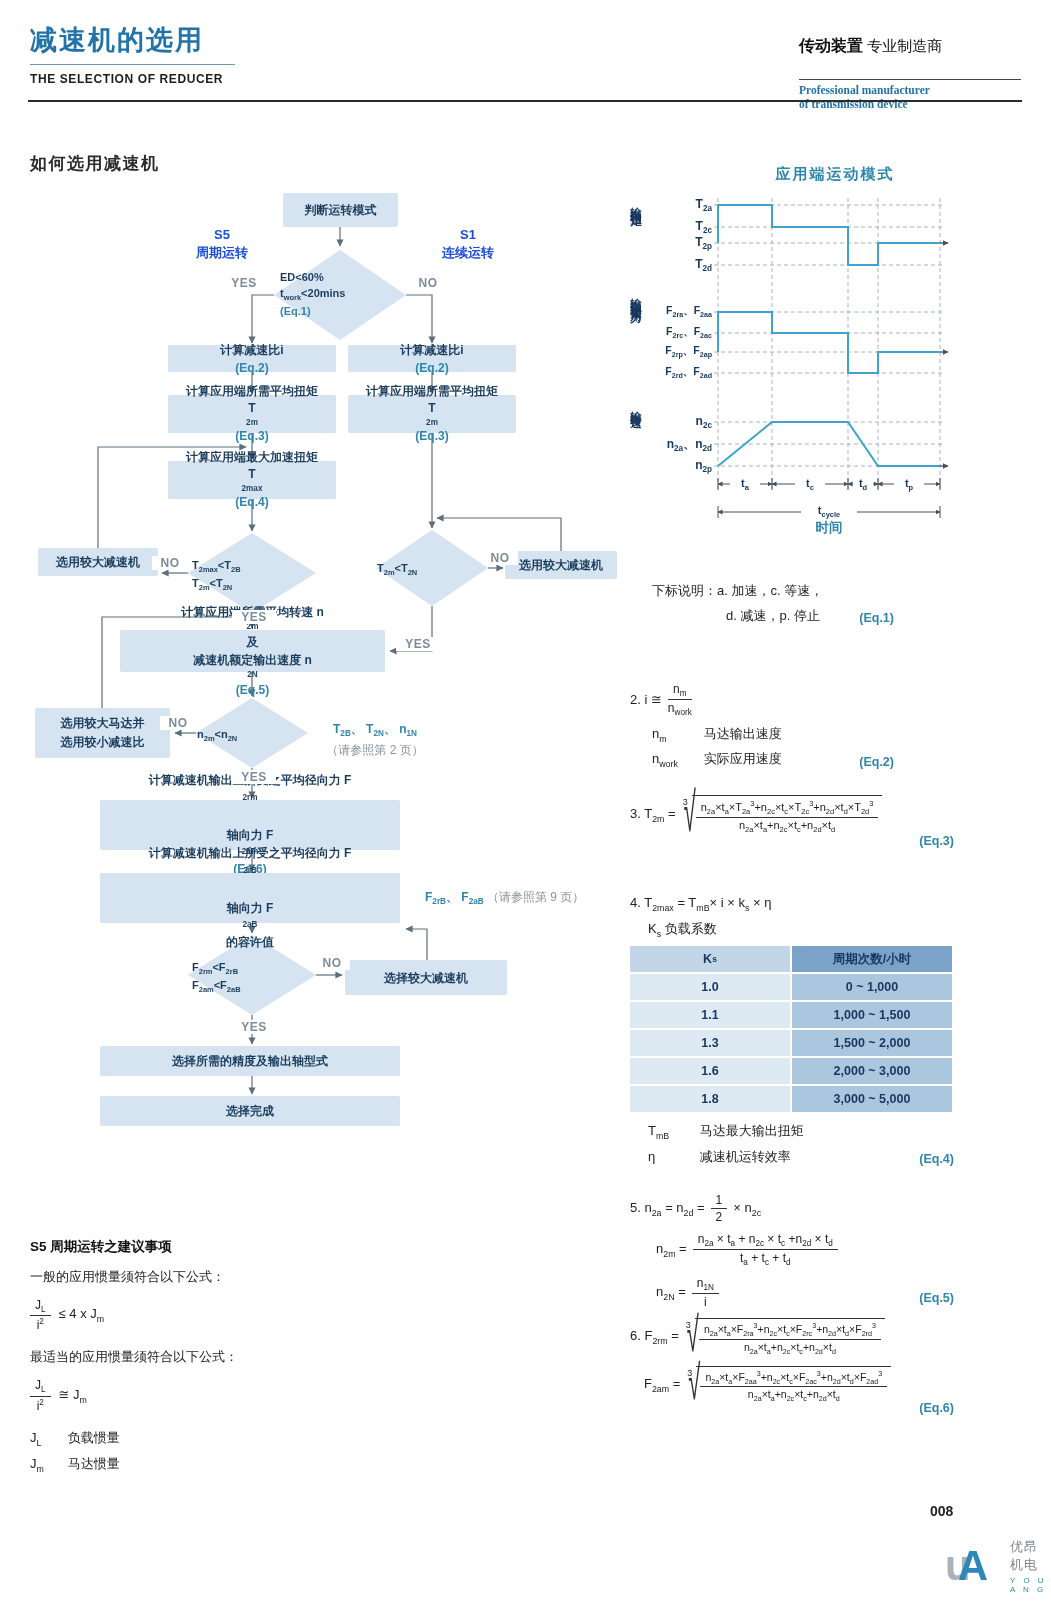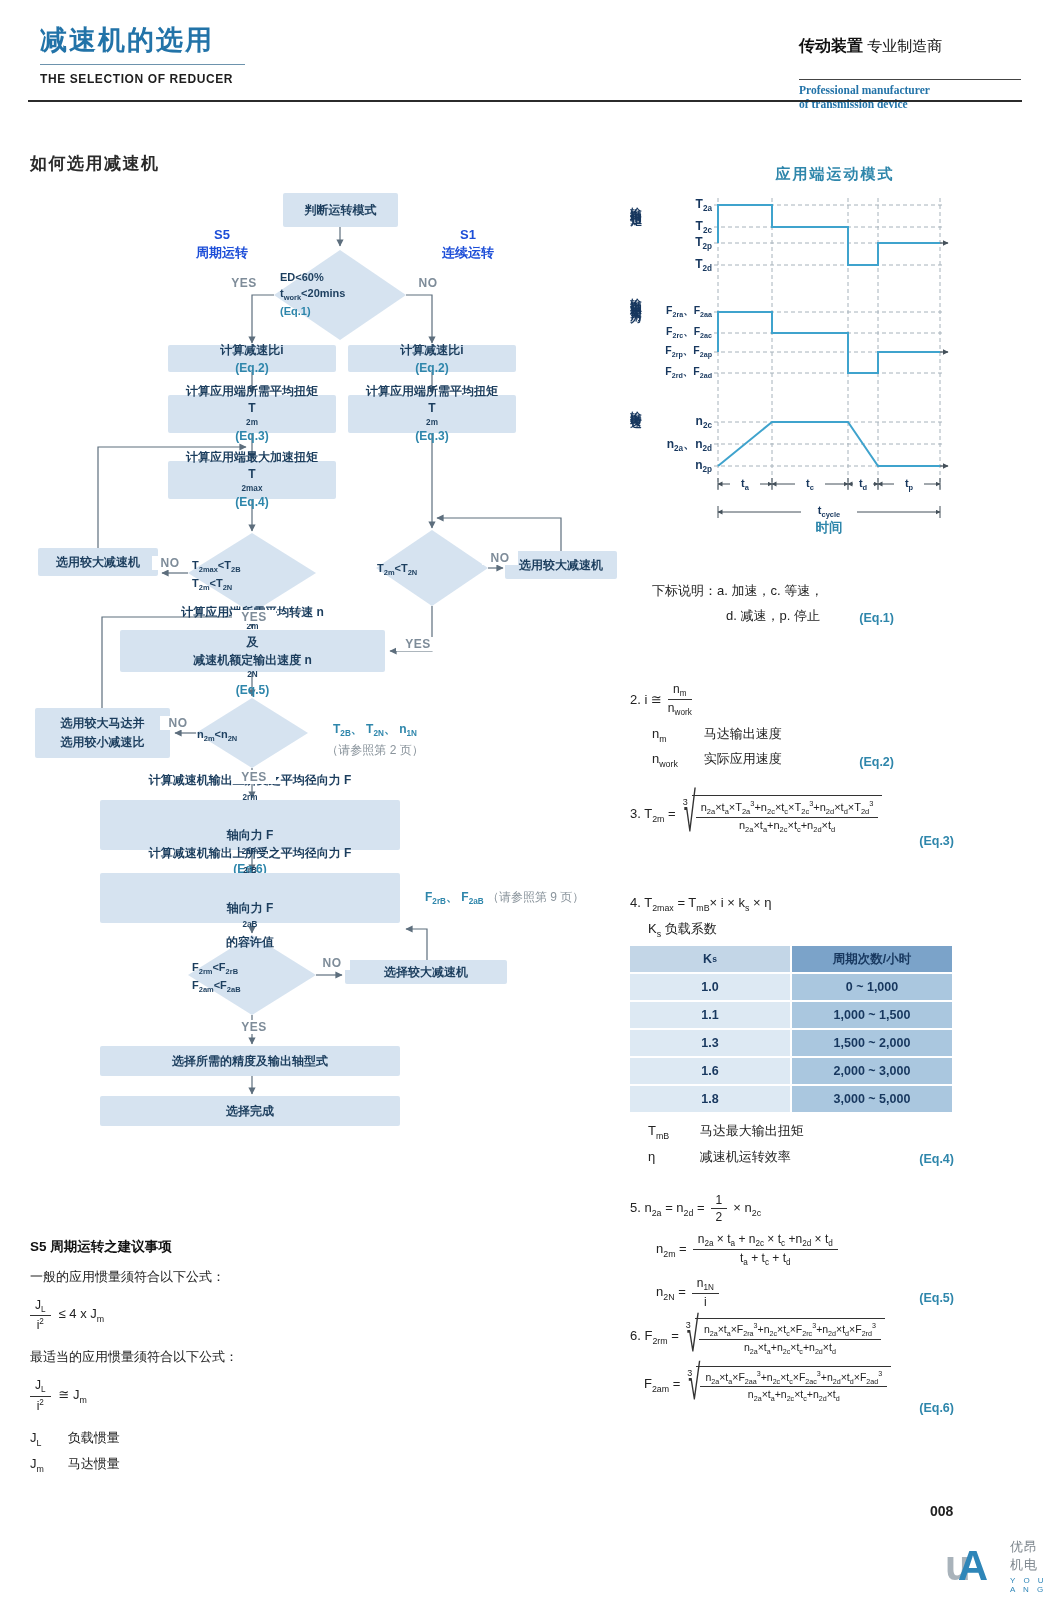--- a/index.html
+++ b/index.html
@@ -1,21 +1,21 @@
 <!DOCTYPE html>
 <html><head>
 <meta charset="utf-8">
 <style>
   html,body{margin:0;padding:0;background:#e8e8e8;}
   .page{position:relative;width:1051px;height:1601px;background:#fff;overflow:hidden;
         font-family:"Liberation Sans","DejaVu Sans",sans-serif;color:#222;}
   sub{font-size:0.68em;} sup{font-size:0.68em;}
   .eq{color:#2e86ab;}
   
-  .hdr-title{position:absolute;left:40px;top:22px;}
+  .hdr-title{position:absolute;left:30px;top:22px;}
   .t-cn{font-size:27px;font-weight:bold;color:#2273a8;letter-spacing:2px;
         border-bottom:1px solid #6d93ad;padding-bottom:6px;width:205px;}
   .t-en{margin-top:7px;font-size:12px;font-weight:600;color:#1d1d1d;letter-spacing:0.6px;}
   .hdr-brand{position:absolute;right:30px;top:36px;width:222px;}
   .b-cn{font-size:15px;color:#111;border-bottom:1px solid #444;padding-bottom:22px;}
   .b-cn .b-bold{font-weight:bold;font-size:16px;}
   .b-en{margin-top:4px;font-family:"Liberation Serif","DejaVu Serif",serif;
         font-weight:bold;font-size:11.5px;color:#2273a8;line-height:1.2;}
   .hdr-rule{position:absolute;left:28px;top:100px;width:994px;height:2px;background:#2b2b2b;}
   
@@ -203,21 +203,21 @@
   <div class="fbox" style="left:100px;top:800px;width:300px;height:50px;line-height:1.7">计算减速机输出上所受之平均径向力 F<sub>2rm</sub><br>轴向力 F<sub>2am</sub> <b class="eq">(Eq.6)</b></div>
   <div class="fbox" style="left:100px;top:873px;width:300px;height:50px;line-height:1.7">计算减速机输出上所受之平均径向力 F<sub>2rB</sub><br>轴向力 F<sub>2aB</sub> 的容许值</div>
 
   <div class="ref" style="left:425px;top:888px;width:190px;text-align:left">
     <span class="ref-strong">F<sub>2rB</sub>、 F<sub>2aB</sub></span>
     <span class="ref-note">（请参照第 9 页）</span>
   </div>
 
   <div class="dtext" style="left:192px;top:960px;width:120px">F<sub>2rm</sub>&lt;F<sub>2rB</sub><br>F<sub>2am</sub>&lt;F<sub>2aB</sub></div>
   <span class="yn" style="left:314px;top:956px;width:32px">NO</span>
-  <div class="fbox" style="left:345px;top:960px;width:162px;height:24px">选择较大减速机</div>
+  <div class="fbox" style="left:345px;top:960px;width:162px;height:35px">选择较大减速机</div>
 
   <span class="yn" style="left:232px;top:1020px;width:40px">YES</span>
 
   <div class="fbox" style="left:100px;top:1046px;width:300px;height:30px">选择所需的精度及输出轴型式</div>
   <div class="fbox" style="left:100px;top:1096px;width:300px;height:30px">选择完成</div>
 
   <div class="panel-title">应用端运动模式</div>
 
   <div class="vlabel" style="left:628px;top:198px">输出轴扭矩</div>
   <div class="vlabel" style="left:628px;top:289px">输出轴承受作用力</div>

